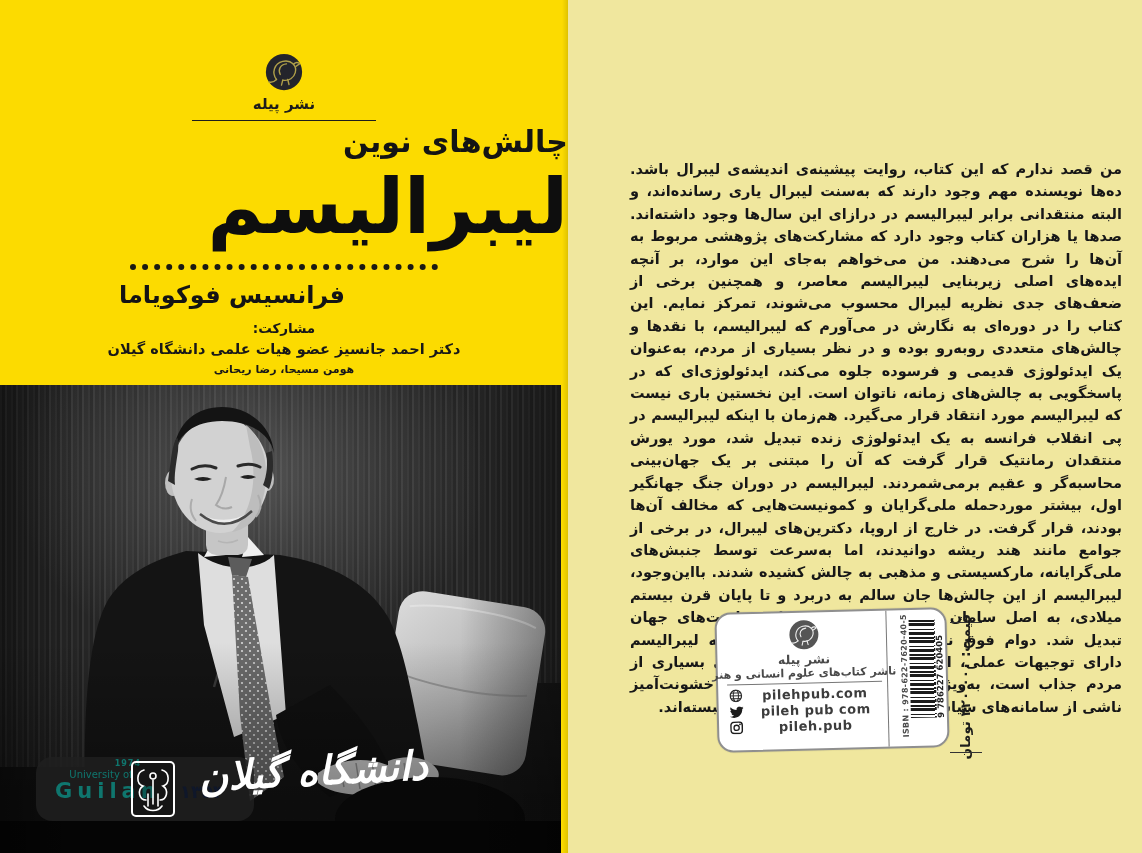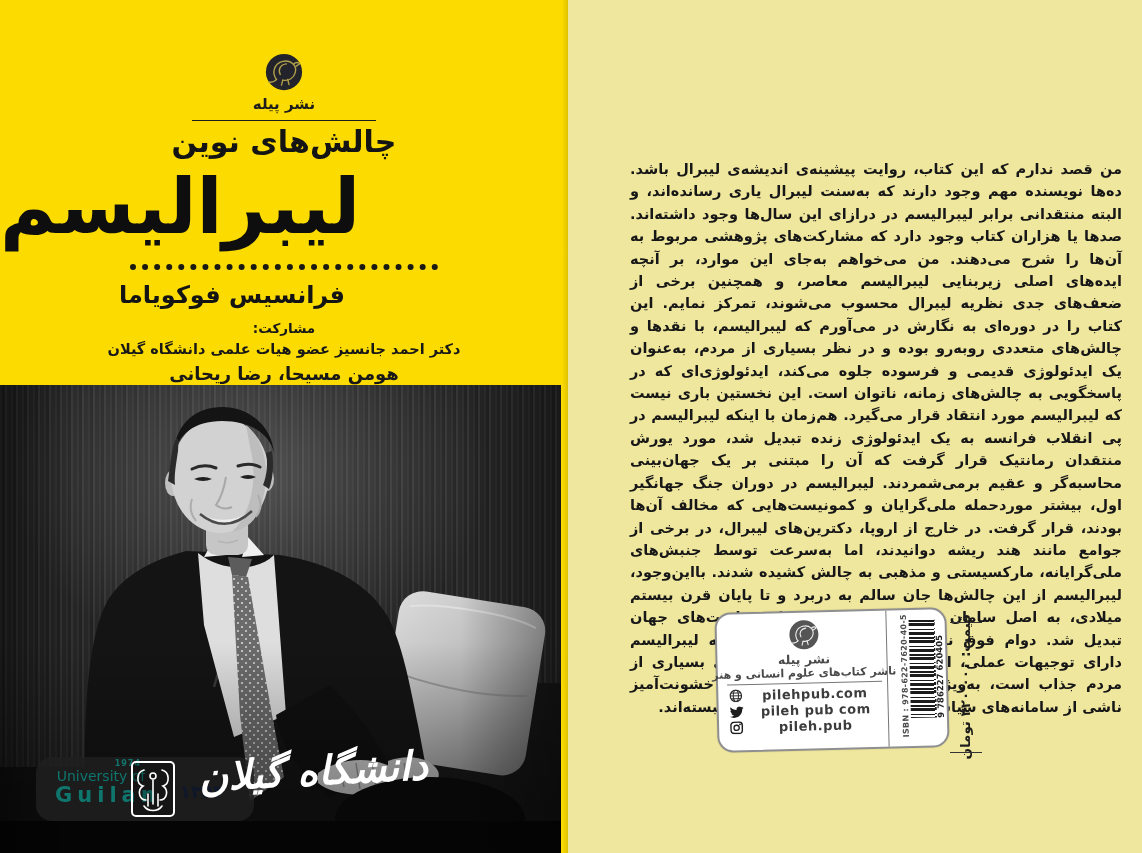--- a/index.html
+++ b/index.html
@@ -6,48 +6,48 @@
   body{
     width:1142px;height:853px;position:relative;overflow:hidden;
     font-family:"DejaVu Sans", sans-serif;background:#F0E79E;
   }
   
   .front{position:absolute;left:0;top:0;width:568px;height:853px;background:#FCDB00;}
   .brand{position:absolute;top:52px;left:0;width:568px;text-align:center;}
   .brand svg{display:block;margin:0 auto;}
   .pub-name{font-size:15px;font-weight:bold;color:#1d1d1b;margin-top:3px;direction:rtl;}
   .brand-rule{width:184px;border-top:1.5px solid #1d1d1b;margin:7px auto 0;}
-  .series-title{position:absolute;top:124px;left:0;width:568px;text-align:center;
+  .series-title{position:absolute;top:124px;left:0;width:568px;
     font-size:30px;font-weight:bold;color:#141414;direction:rtl;}
-  .main-title{position:absolute;top:148px;left:0;width:568px;text-align:left;
+  .main-title{position:absolute;top:148px;left:0;width:568px;text-align:right;
     font-size:76px;line-height:118px;font-weight:bold;color:#0e0e0e;direction:rtl;letter-spacing:-1px;}
   .dotted-rule{position:absolute;top:264px;left:130px;width:308px;border-top:6px dotted #1a1a12;}
   .author{position:absolute;top:281px;left:0;width:464px;text-align:center;
     font-size:24px;font-weight:bold;color:#141414;direction:rtl;}
   .trans{position:absolute;left:0;width:568px;text-align:center;font-weight:bold;color:#181818;direction:rtl;}
   .trans-label{top:320px;font-size:13.5px;}
   .trans-1{top:341px;font-size:14.5px;}
-  .trans-2{top:363px;font-size:18px;}
+  .trans-2{top:363px;font-size:11px;}
   
   .photo{position:absolute;left:0;top:385px;width:561px;height:468px;overflow:hidden;
     background-color:#272727;
     background-image:
       radial-gradient(ellipse 340px 280px at 250px 90px, rgba(215,215,215,0.25), rgba(0,0,0,0) 70%),
       repeating-linear-gradient(90deg,#2d2d2d 0 2px,#222 2px 5px,#343434 5px 7px,#262626 7px 11px);
   }
   .photo::after{content:"";position:absolute;inset:0;
     background:linear-gradient(90deg,rgba(0,0,0,.45),rgba(0,0,0,0) 14%,rgba(0,0,0,0) 82%,rgba(0,0,0,.35)),
                linear-gradient(180deg,rgba(0,0,0,0) 55%,rgba(0,0,0,.35) 88%);}
   .photo svg{position:absolute;left:0;top:0;}
   
   .wm-bar{position:absolute;left:36px;top:757px;width:218px;height:64px;
     background:rgba(32,32,32,0.82);border-radius:16px;}
   .wm-en{position:absolute;left:36px;top:760px;width:92px;text-align:center;color:#0f766e;line-height:1.1;padding-left:19px;}
   .wm-year{font-size:8px;font-weight:bold;text-align:right;padding-right:6px;letter-spacing:1px;}
-  .wm-l1{font-size:14px;}
+  .wm-l1{font-size:10px;}
   .wm-l2{font-size:21px;font-weight:bold;letter-spacing:5px;}
   .wm-emblem{position:absolute;left:130px;top:760px;}
   .wm-year-fa{position:absolute;left:180px;top:781px;color:#0f172a;font-size:18px;font-weight:bold;}
   .wm-fa{position:absolute;left:198px;top:748px;width:230px;color:#fff;direction:rtl;
     font-size:40px;font-weight:bold;font-style:italic;transform:rotate(-3deg);white-space:nowrap;}
   
   .back{position:absolute;left:568px;top:0;width:574px;height:853px;background:#F0E79E;}
   .spine{position:absolute;left:562px;top:0;width:12px;height:853px;
     background:linear-gradient(90deg,rgba(0,0,0,0),rgba(0,0,0,0.10) 45%,rgba(0,0,0,0.16) 55%,rgba(0,0,0,0));}
   .blurb{position:absolute;left:62px;top:158px;width:492px;direction:rtl;text-align:justify;

